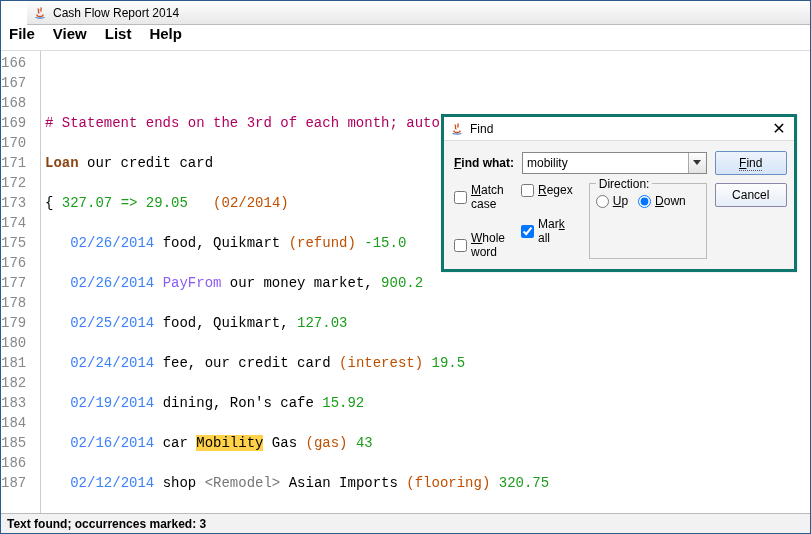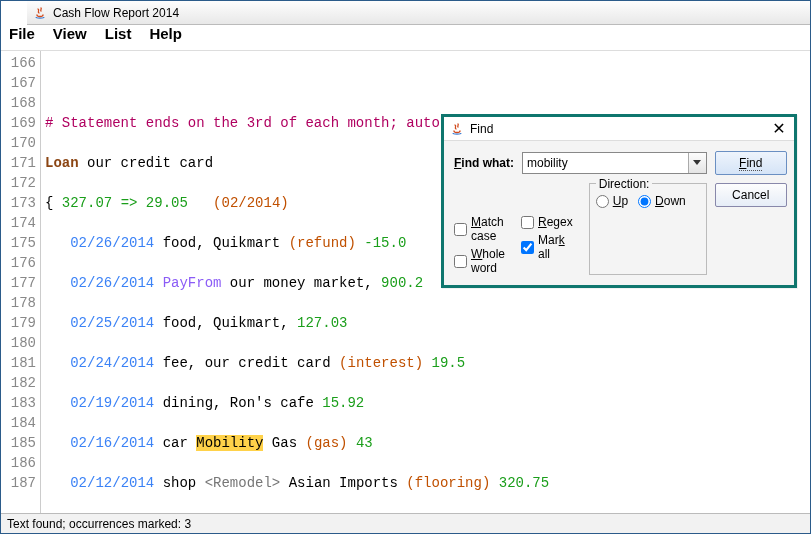--- a/index.html
+++ b/index.html
@@ -46,21 +46,20 @@
     font-size: 14px;
     line-height: 20px;
     overflow: hidden;
     background: #fff;
   }
   .gutter {
     width: 40px;
     background: #fff;
     border-right: 1px solid #ccc;
     color: #888;
-    text-align: right;
     padding: 2px 4px 0 0;
   }
   .code {
     padding: 2px 0 0 4px;
     white-space: pre;
   }
   .c-comment { color: #b00060; }
   .c-kw { color: #8b4513; font-weight: bold; }
   .c-brace { color: #000; }
   .c-num { color: #1a9e1a; }
@@ -70,21 +69,21 @@
   .c-arrow { color: #1a9e1a; }
   .c-pay { color: #8b5cf6; }
   .hl-current { background: #ffd24a; }
   .statusbar {
     position: absolute;
     left: 0; right: 0; bottom: 0;
     height: 20px;
     background: #f2f2f2;
     border-top: 1px solid #bbb;
     padding: 2px 6px;
-    font-weight: normal;
+    font-weight: bold;
     font-size: 12px;
     display: flex;
     align-items: center;
   }
   
   .find-dialog {
     position: absolute;
     top: 113px;
     left: 440px;
     width: 356px;
@@ -145,21 +144,21 @@
     border-radius: 2px;
     display: flex; align-items: center; justify-content: center;
     cursor: pointer;
     font-size: 12px;
   }
   .btn.blue { background: linear-gradient(#eef4fc,#d5e4f7); border-color:#6a8fc2; }
   .options {
     display: flex;
     gap: 16px;
   }
-  .opt-col { display: flex; flex-direction: column; gap: 4px; margin-top: 32px; }
+  .opt-col { display: flex; flex-direction: column; gap: 20px; }
   .chk {
     display: flex; align-items: center; gap: 4px;
   }
   .chk input { margin:0; }
   .fieldset {
     border: 1px solid #bbb;
     padding: 4px 20px 6px 6px;
     font-size: 12px;
   }
   .fieldset .legend {

